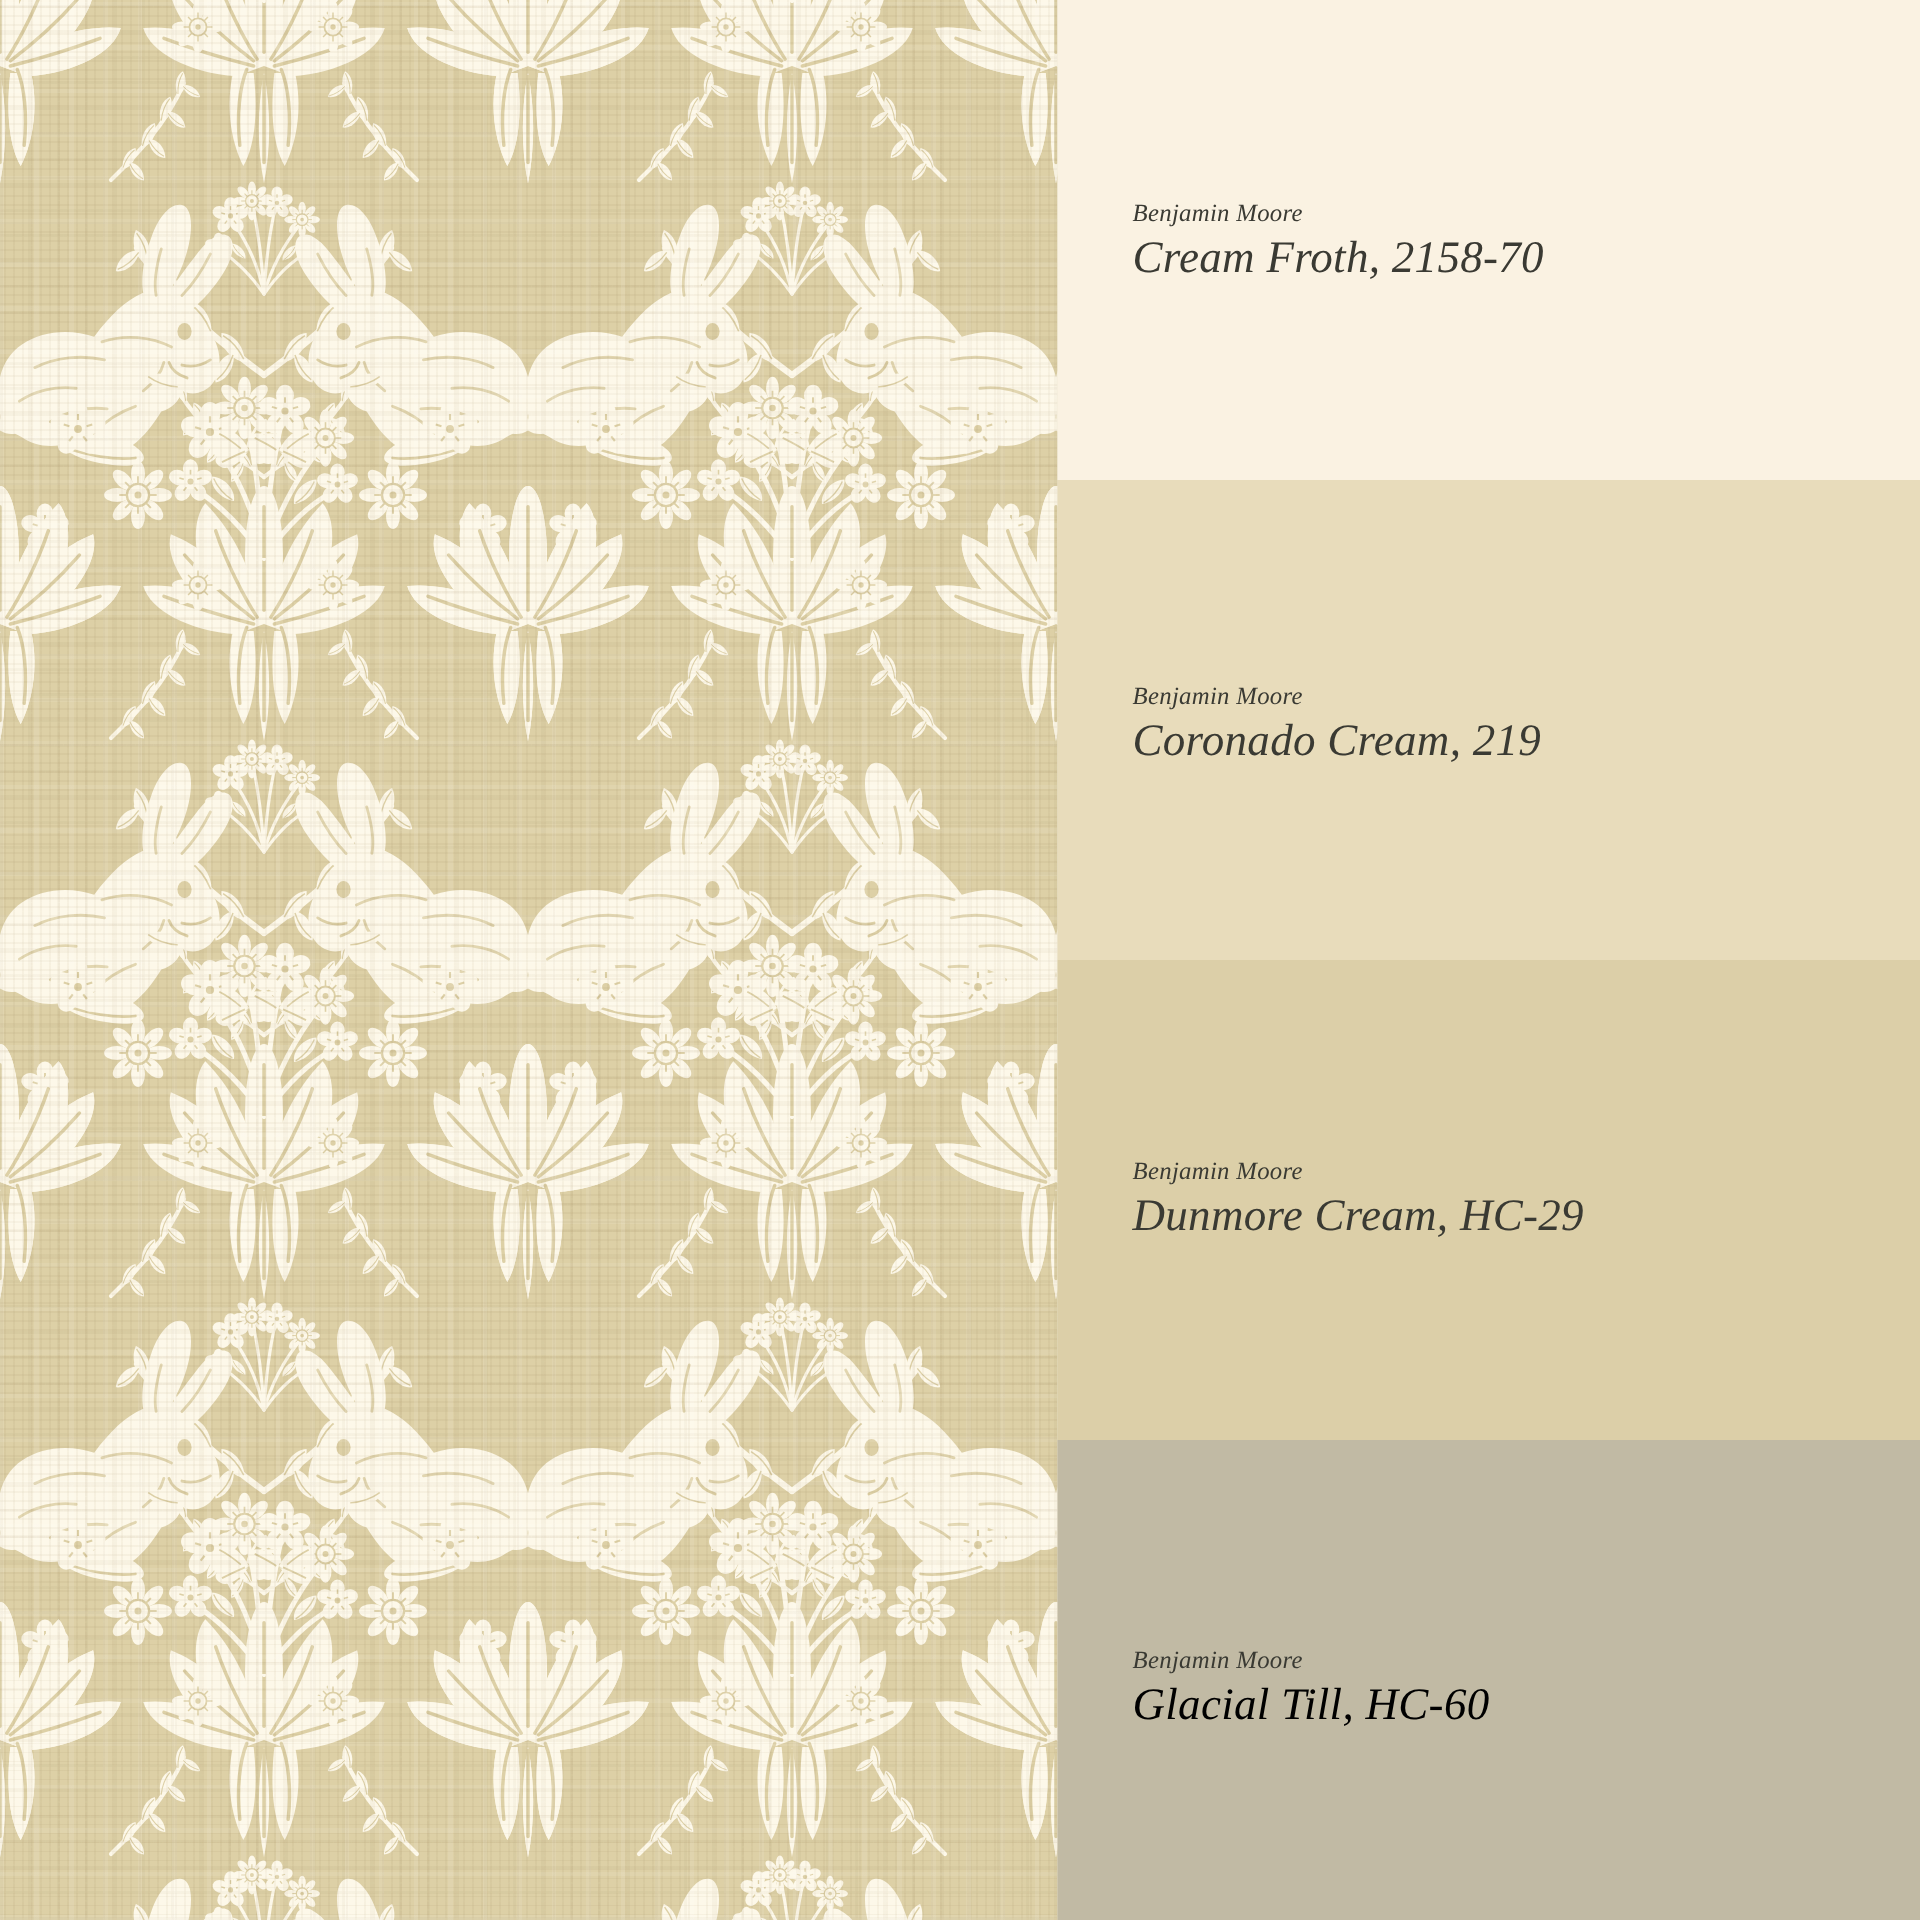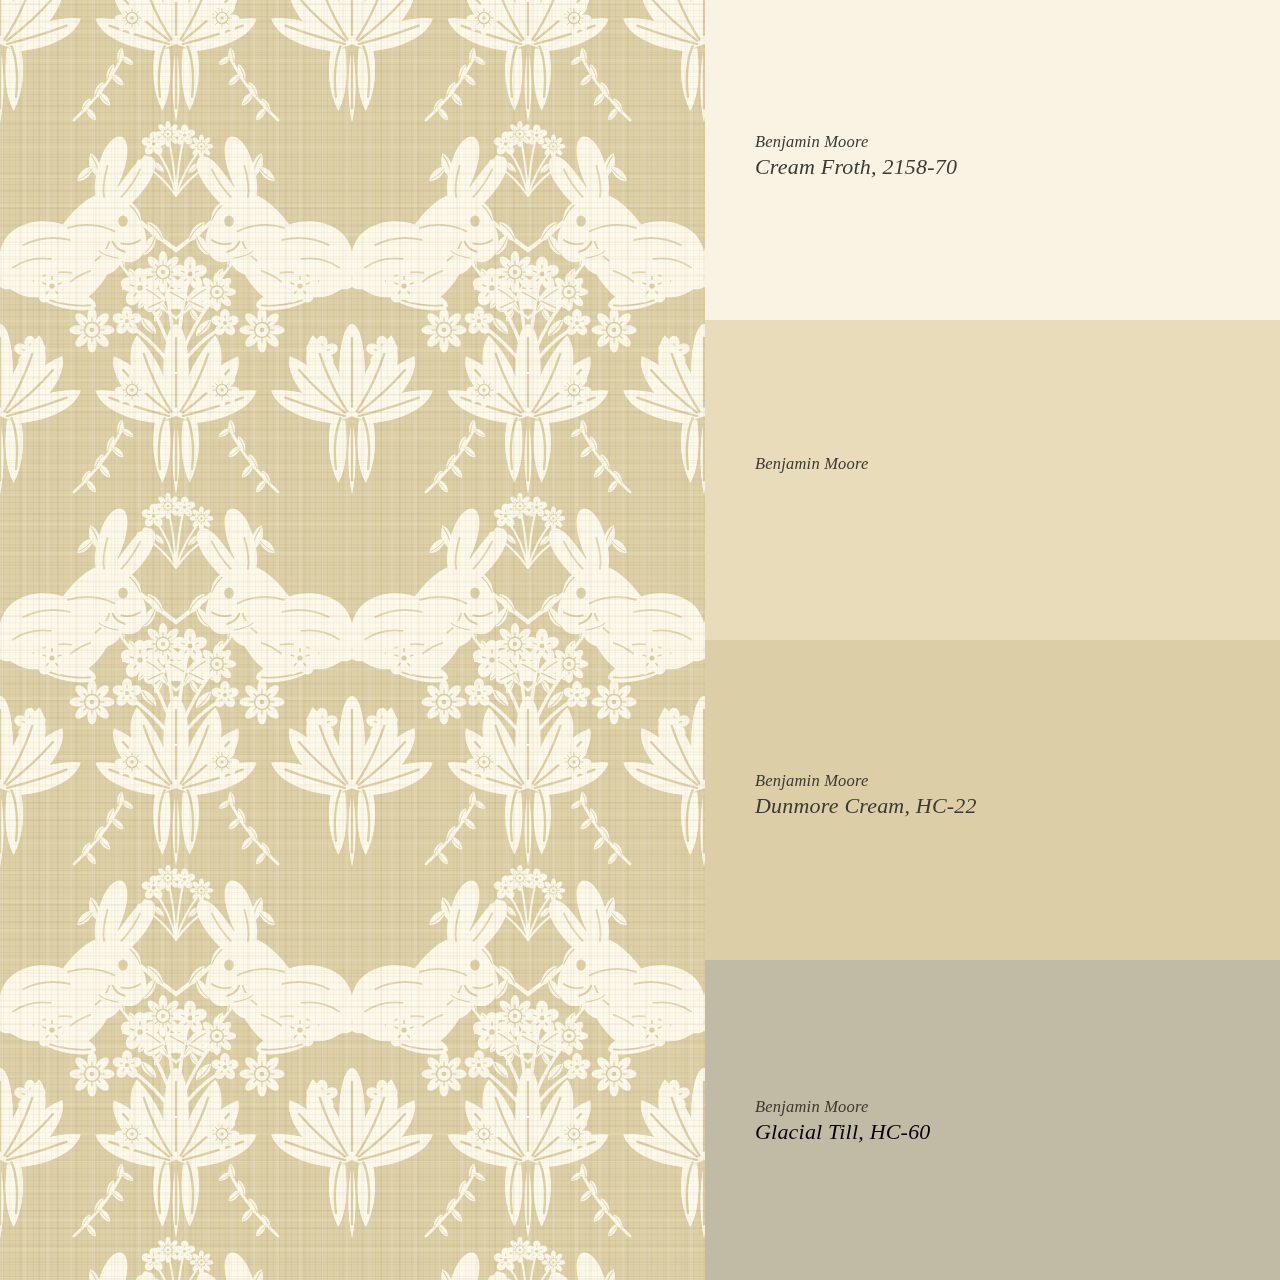--- a/index.html
+++ b/index.html
@@ -63,21 +63,21 @@
     font-style:italic;
     font-size:16.5px;
     letter-spacing:.2px;
     color:#3a3a33;
     line-height:1.1;
     margin:0 0 4px 0;
     white-space:nowrap;
   }
   .cname{
     font-style:italic;
-    font-size:22px;
+    font-size:30px;
     letter-spacing:.2px;
     color:#30302a;
     line-height:1.1;
     margin:0;
     white-space:nowrap;
   }
 </style>
 </head>
 <body>
 
@@ -320,27 +320,28 @@
     <div class="swatch" style="flex: 0 0 320px; background: rgb(250, 242, 226);">
       <div class="swatch-label" style="top: 133px;">
         <p class="brand" style="color: rgb(58, 58, 51);">Benjamin Moore</p>
         <p class="cname" style="color: rgb(58, 58, 51);">Cream Froth, 2158-70</p>
       </div>
     </div>
 
     <div class="swatch" style="flex: 0 0 320px; background: rgb(232, 220, 187);">
       <div class="swatch-label" style="top: 135px;">
         <p class="brand" style="color: rgb(58, 58, 51);">Benjamin Moore</p>
+        <p class="cname" style="color: rgb(58, 58, 51);">Coronado Cream, 219</p>
       </div>
     </div>
 
     <div class="swatch" style="flex: 0 0 320px; background: rgb(220, 207, 168);">
       <div class="swatch-label" style="top: 132px;">
         <p class="brand" style="color: rgb(58, 58, 51);">Benjamin Moore</p>
-        <p class="cname" style="color: rgb(58, 58, 51);">Dunmore Cream, HC-22</p>
+        <p class="cname" style="color: rgb(58, 58, 51);">Dunmore Cream, HC-29</p>
       </div>
     </div>
 
     <div class="swatch" style="flex: 0 0 320px; background: rgb(193, 186, 164);">
       <div class="swatch-label" style="top: 138px;">
         <p class="brand" style="color: rgb(58, 58, 51);">Benjamin Moore</p>
         <p class="cname" style="color: #000000;">Glacial Till, HC-60</p>
       </div>
     </div>
 

